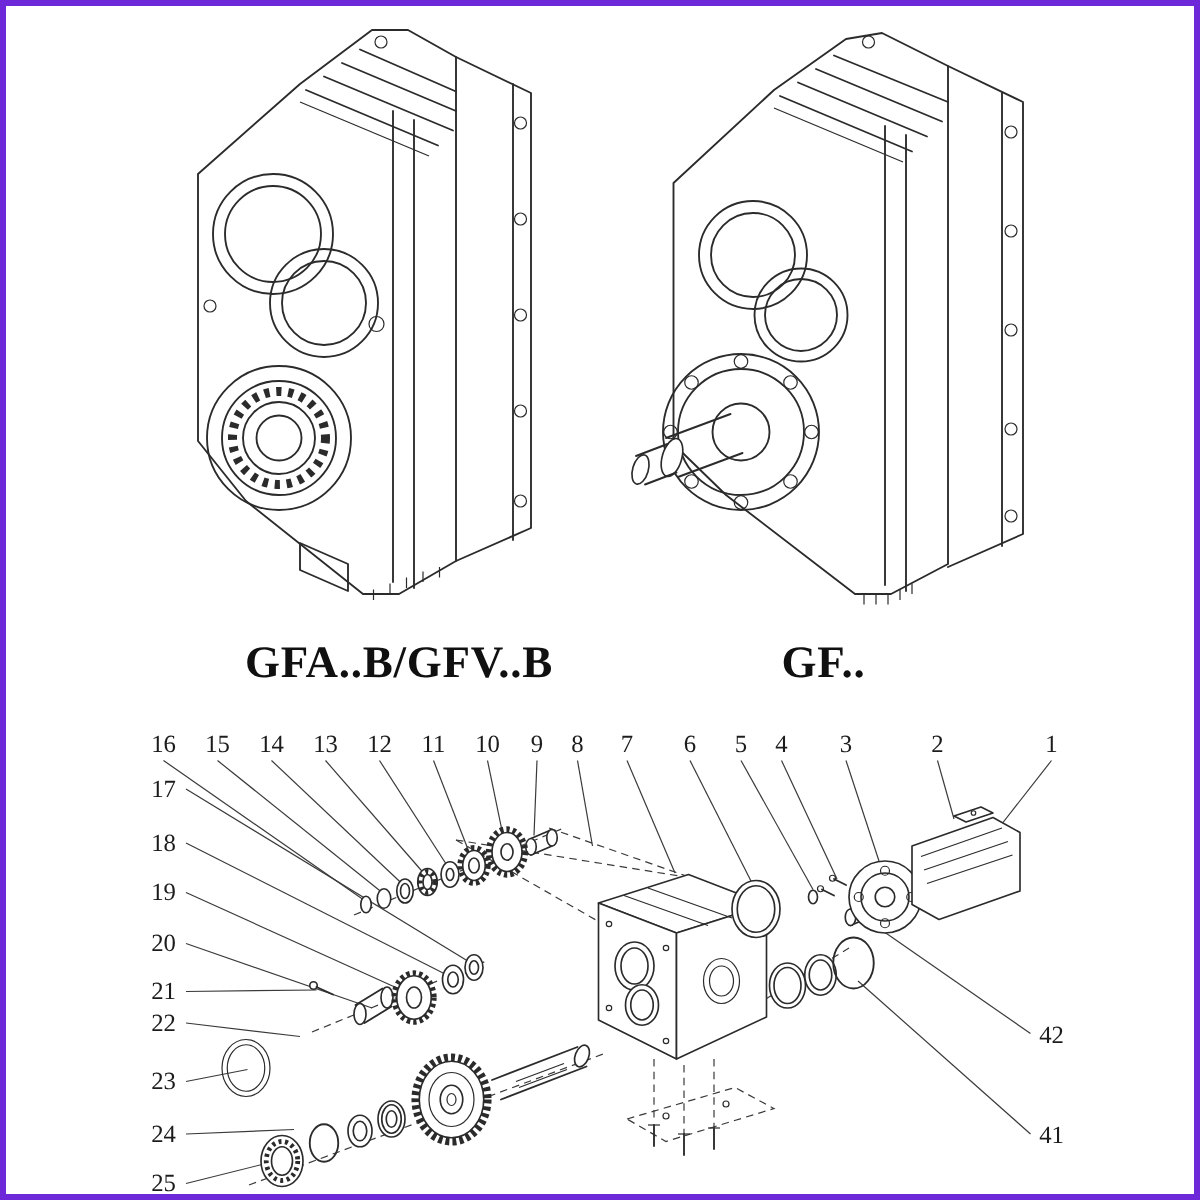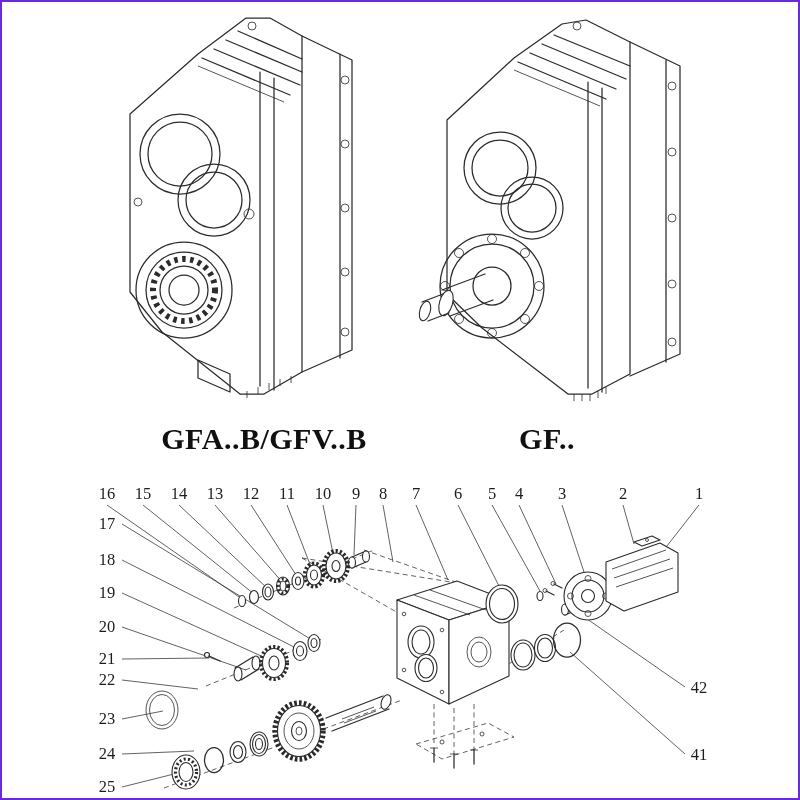--- a/index.html
+++ b/index.html
@@ -1,18 +1,18 @@
 <!DOCTYPE html>
 <html><head>
 <meta charset="utf-8">
 <style>
   html,body { margin:0; padding:0; background:#f4f4f4; }
   .page {
     position:relative; width:800px; height:800px; margin:0 auto;
-    background:#ffffff; border:2px solid #6d28d9; box-sizing:border-box;
+    background:#ffffff; border:4px solid #6d28d9; box-sizing:border-box;
     font-family:"Liberation Serif", serif; overflow:hidden;
   }
   svg { position:absolute; inset:0; }
 
   
   .s   { fill:none; stroke:#2b2b2b; stroke-width:1.25; stroke-linejoin:round; stroke-linecap:round; }
   .sw  { fill:#ffffff; stroke:#2b2b2b; stroke-width:1.1; stroke-linejoin:round; stroke-linecap:round; }
   .thin{ fill:none; stroke:#2b2b2b; stroke-width:0.8; }
   .ld  { fill:none; stroke:#3a3a3a; stroke-width:0.8; }          
   .dash{ fill:none; stroke:#3a3a3a; stroke-width:0.8; stroke-dasharray:5 3.5; }

